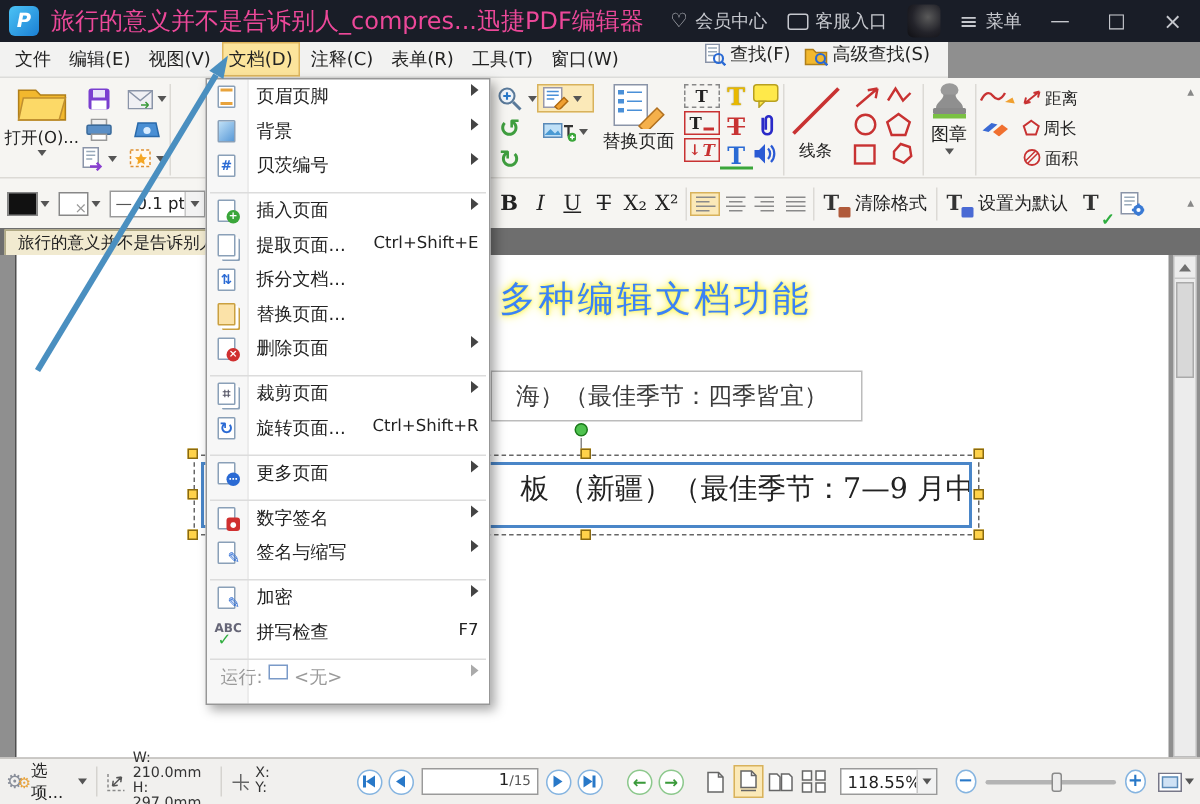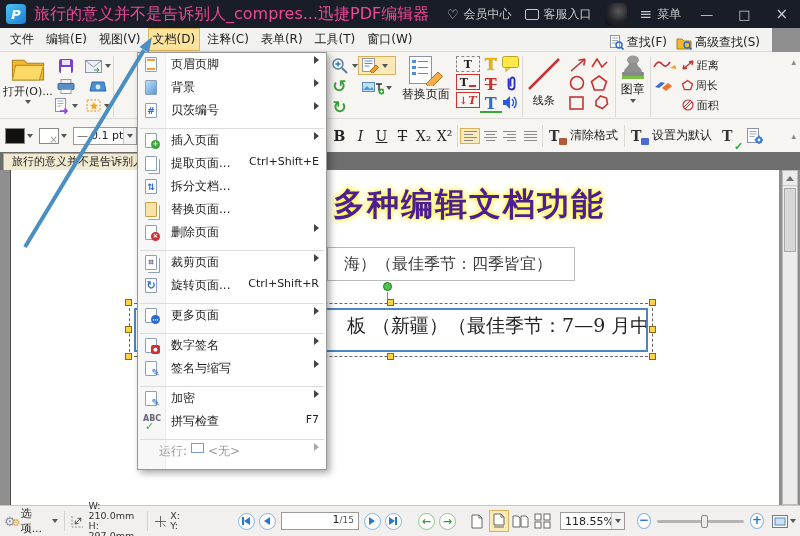--- a/index.html
+++ b/index.html
@@ -12,21 +12,21 @@
   .title-text{font-size:16px;color:#ec4899;white-space:nowrap}
   .tb-right{margin-left:auto;display:flex;align-items:center;gap:13px;padding-right:6px}
   .tb-item{display:flex;align-items:center;gap:5px;font-size:12px}
   .g-heart::before{content:"\2661";font-size:13px}
   .chaticon{width:14px;height:11px;border:1px solid #c6c8ce;border-radius:2px}
   .avatar{width:22px;height:22px;border-radius:4px;background:radial-gradient(circle at 62% 38%,#5a5a5a 0,#23232a 55%,#0e0e12 100%)}
   .g-hamb::before{content:"\2261";font-size:15px}
   .winbtn{padding:0 6px;font-size:13px;color:#c6c8ce}
   .g-min::before{content:"\2014"} .g-max::before{content:"\25A1"} .g-close::before{content:"\00D7";font-size:15px}
   
-  .menubar{position:absolute;left:0;top:28px;width:772px;height:24px;background:#f2f2f1;border-bottom:1px solid #dcdcda;display:flex;align-items:flex-end;padding-left:4px}
+  .menubar{position:absolute;left:0;top:28px;width:632px;height:24px;background:#f2f2f1;border-bottom:1px solid #dcdcda;display:flex;align-items:flex-start;padding-left:4px}
   .mitem{padding:3px 5px;margin:0 1px;font-size:12px}
   .mitem.active{background:#fce49c;border:1px solid #dfb65e;padding:2px 4px}
   .mb-right{margin-left:auto;display:flex;align-items:center;gap:3px;padding-right:12px;font-size:12px}
   
   .toolbar{position:absolute;left:0;top:52px;width:800px;height:66px;background:#f6f5f2;display:flex;align-items:flex-start;padding:3px 0 0 3px}
   .vsep{width:1px;align-self:stretch;background:#dcdad5;margin:1px 2px}
   .car{width:0;height:0;border-left:3.5px solid transparent;border-right:3.5px solid transparent;border-top:4px solid #555}
   .grp{display:flex;flex-direction:column;align-items:center}
   .openlab{display:flex;align-items:center;gap:3px;font-size:11px;margin-top:2px}
   .grid2{display:grid;grid-template-columns:26px 26px;grid-auto-rows:20px;gap:0 6px;align-items:center;justify-items:center;padding-top:1px}
@@ -80,21 +80,21 @@
   .Tic .chk{background:transparent;color:#2fae3f;font-size:11px;right:-2px;bottom:-3px}
   .Tic .chk::before{content:"\2713";font-weight:bold}
   
   .tabbar{position:absolute;left:0;top:152px;width:800px;height:18px;background:#6e6e6e;display:flex;align-items:flex-end}
   .tab{height:17px;background:#f1ead0;border:1px solid #b0a983;border-bottom:none;font-size:11px;line-height:16px;padding:0 10px 0 8px;margin-left:3px;color:#222;white-space:nowrap}
   .tab-close{margin-left:auto;width:16px;height:14px;margin:0 3px 2px 0;background:#a8392c;color:#fff;display:flex;align-items:center;justify-content:center;font-size:11px;border-radius:2px}
   .tab-close::before{content:"\00D7"}
   
   .docarea{position:absolute;left:0;top:170px;width:800px;height:335px;background:#8f8f8f;overflow:hidden}
   .page{position:absolute;left:10px;top:0;width:769px;height:335px;background:#fff;border-left:1px solid #4f4f4f}
-  .heading{position:absolute;left:322px;top:13px;font-size:32px;font-weight:bold;letter-spacing:2px;color:#4c1d95;text-shadow:0 0 2px #fdf63a,0 0 5px #fdf63a,0 0 8px #faf27a;white-space:nowrap}
+  .heading{position:absolute;left:322px;top:13px;font-size:24px;font-weight:normal;letter-spacing:2px;color:#3b82f6;text-shadow:0 0 2px #fdf63a,0 0 5px #fdf63a,0 0 8px #faf27a;white-space:nowrap}
   .box1{position:absolute;left:316px;top:77px;width:248px;height:34px;border:1px solid #bcbcbc;font-family:"DejaVu Serif","Liberation Serif",serif;font-size:16px;color:#3c3c3c;line-height:32px;padding-left:16px;white-space:nowrap;overflow:hidden}
   .selouter{position:absolute;left:118px;top:133px;width:524px;height:54px;border:1px dashed #666}
   .selinner{position:absolute;left:4px;top:4px;right:4px;bottom:4px;border:2px solid #4a86c8;background:#fff;overflow:hidden}
   .seltext{position:absolute;font-family:"DejaVu Serif","Liberation Serif",serif;font-size:19px;color:#222;white-space:nowrap}
   .hdl{position:absolute;width:7px;height:7px;background:#ffd24a;border:1px solid #8a6a10}
   .rothdl{position:absolute;left:372px;top:112px;width:9px;height:9px;border-radius:50%;background:#4fc24f;border:1px solid #1a7a1a}
   .rotstem{position:absolute;left:376px;top:122px;width:1px;height:11px;background:#888}
   .vscroll{position:absolute;right:2px;top:0;width:16px;height:335px;background:#ececec;border:1px solid #bdbdbd}
   .vs-btn{height:15px;border-bottom:1px solid #c8c8c8;display:flex;align-items:center;justify-content:center}
   .vs-btn::before{content:"";width:0;height:0;border-left:4px solid transparent;border-right:4px solid transparent;border-bottom:5px solid #707070}
@@ -750,21 +750,21 @@
   <div class="ddrow">
       <span class="mico">
         <i class="abc"></i>
         <i class="chkg"></i>
       </span>
       <span class="dlbl">拼写检查</span>
       <span class="dsc">F7</span>
     </div>
   <div class="ddsep"></div>
   <div class="ddrow disabled">
-      <span class="dlbl" style="margin-left:16px">运行:</span>
+      <span class="dlbl" style="margin-left:4px">运行:</span>
       <span class="runbox"></span>
       <span>&lt;无&gt;</span>
       <span class="subarrow"></span>
     </div>
 </div>
 
 <svg class="arrow-svg" width="800" height="536">
   <line x1="25" y1="247" x2="144" y2="50" stroke="#4a8fc0" stroke-width="4"></line>
   <polygon points="152,37 148.9,52.7 139.5,47.1" fill="#4a8fc0"></polygon>
 </svg>

